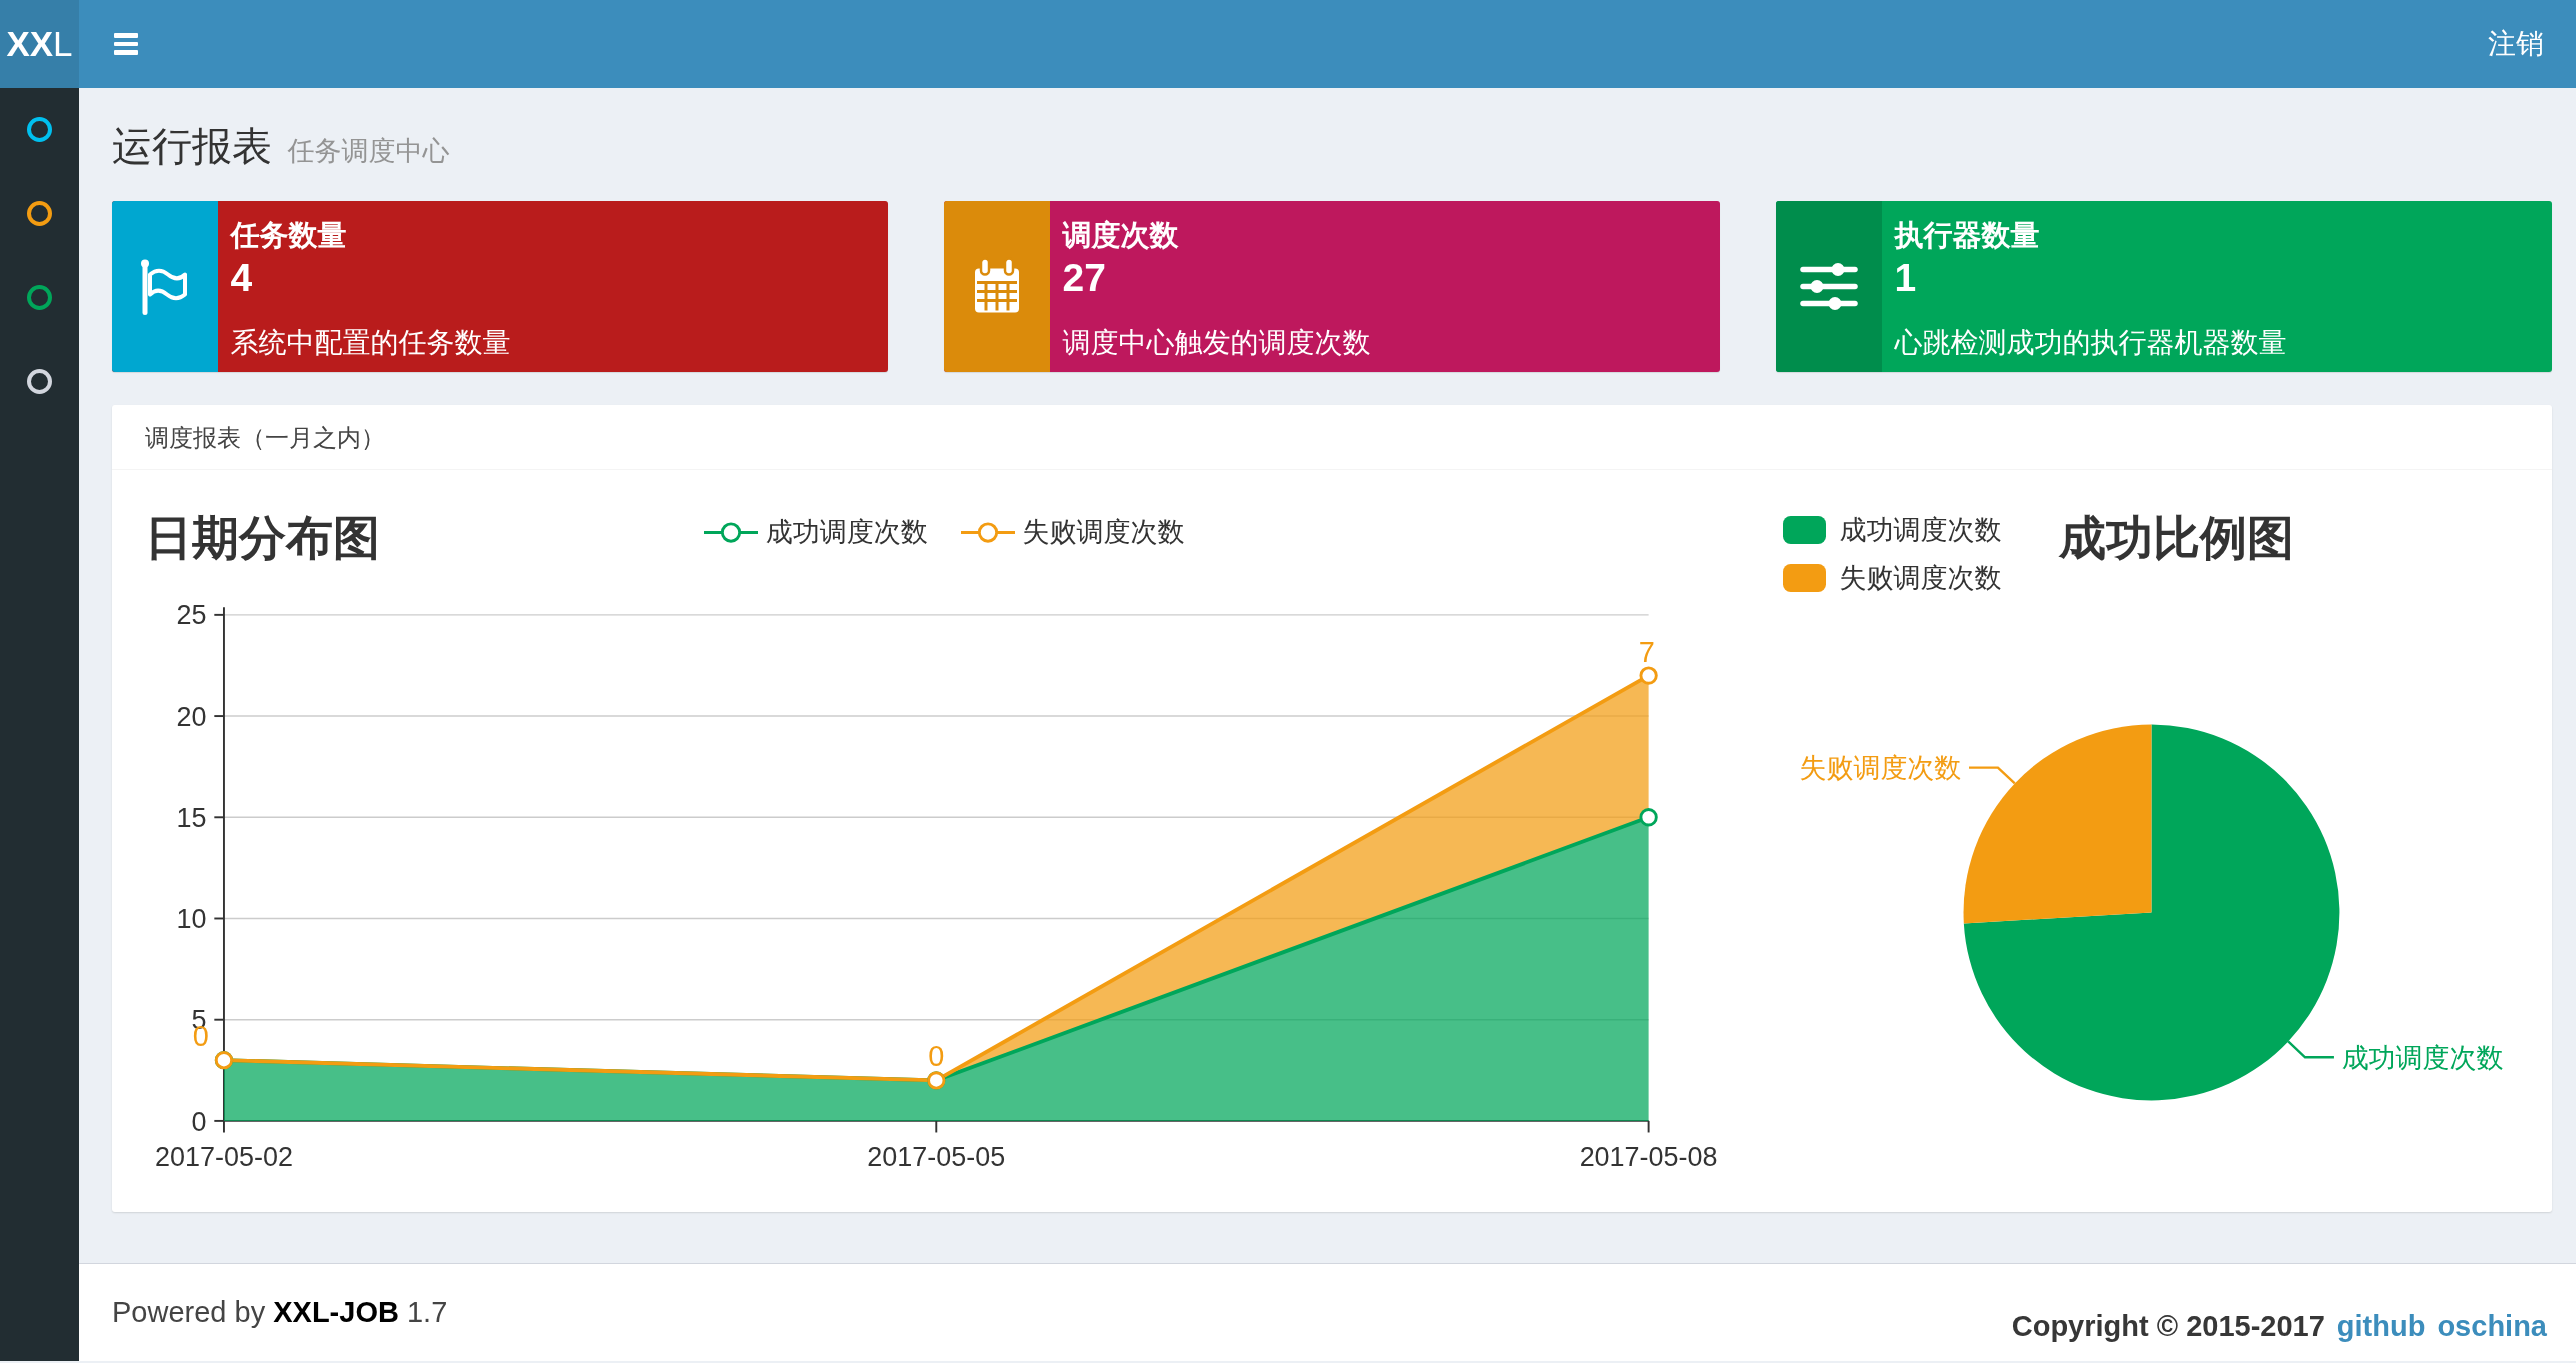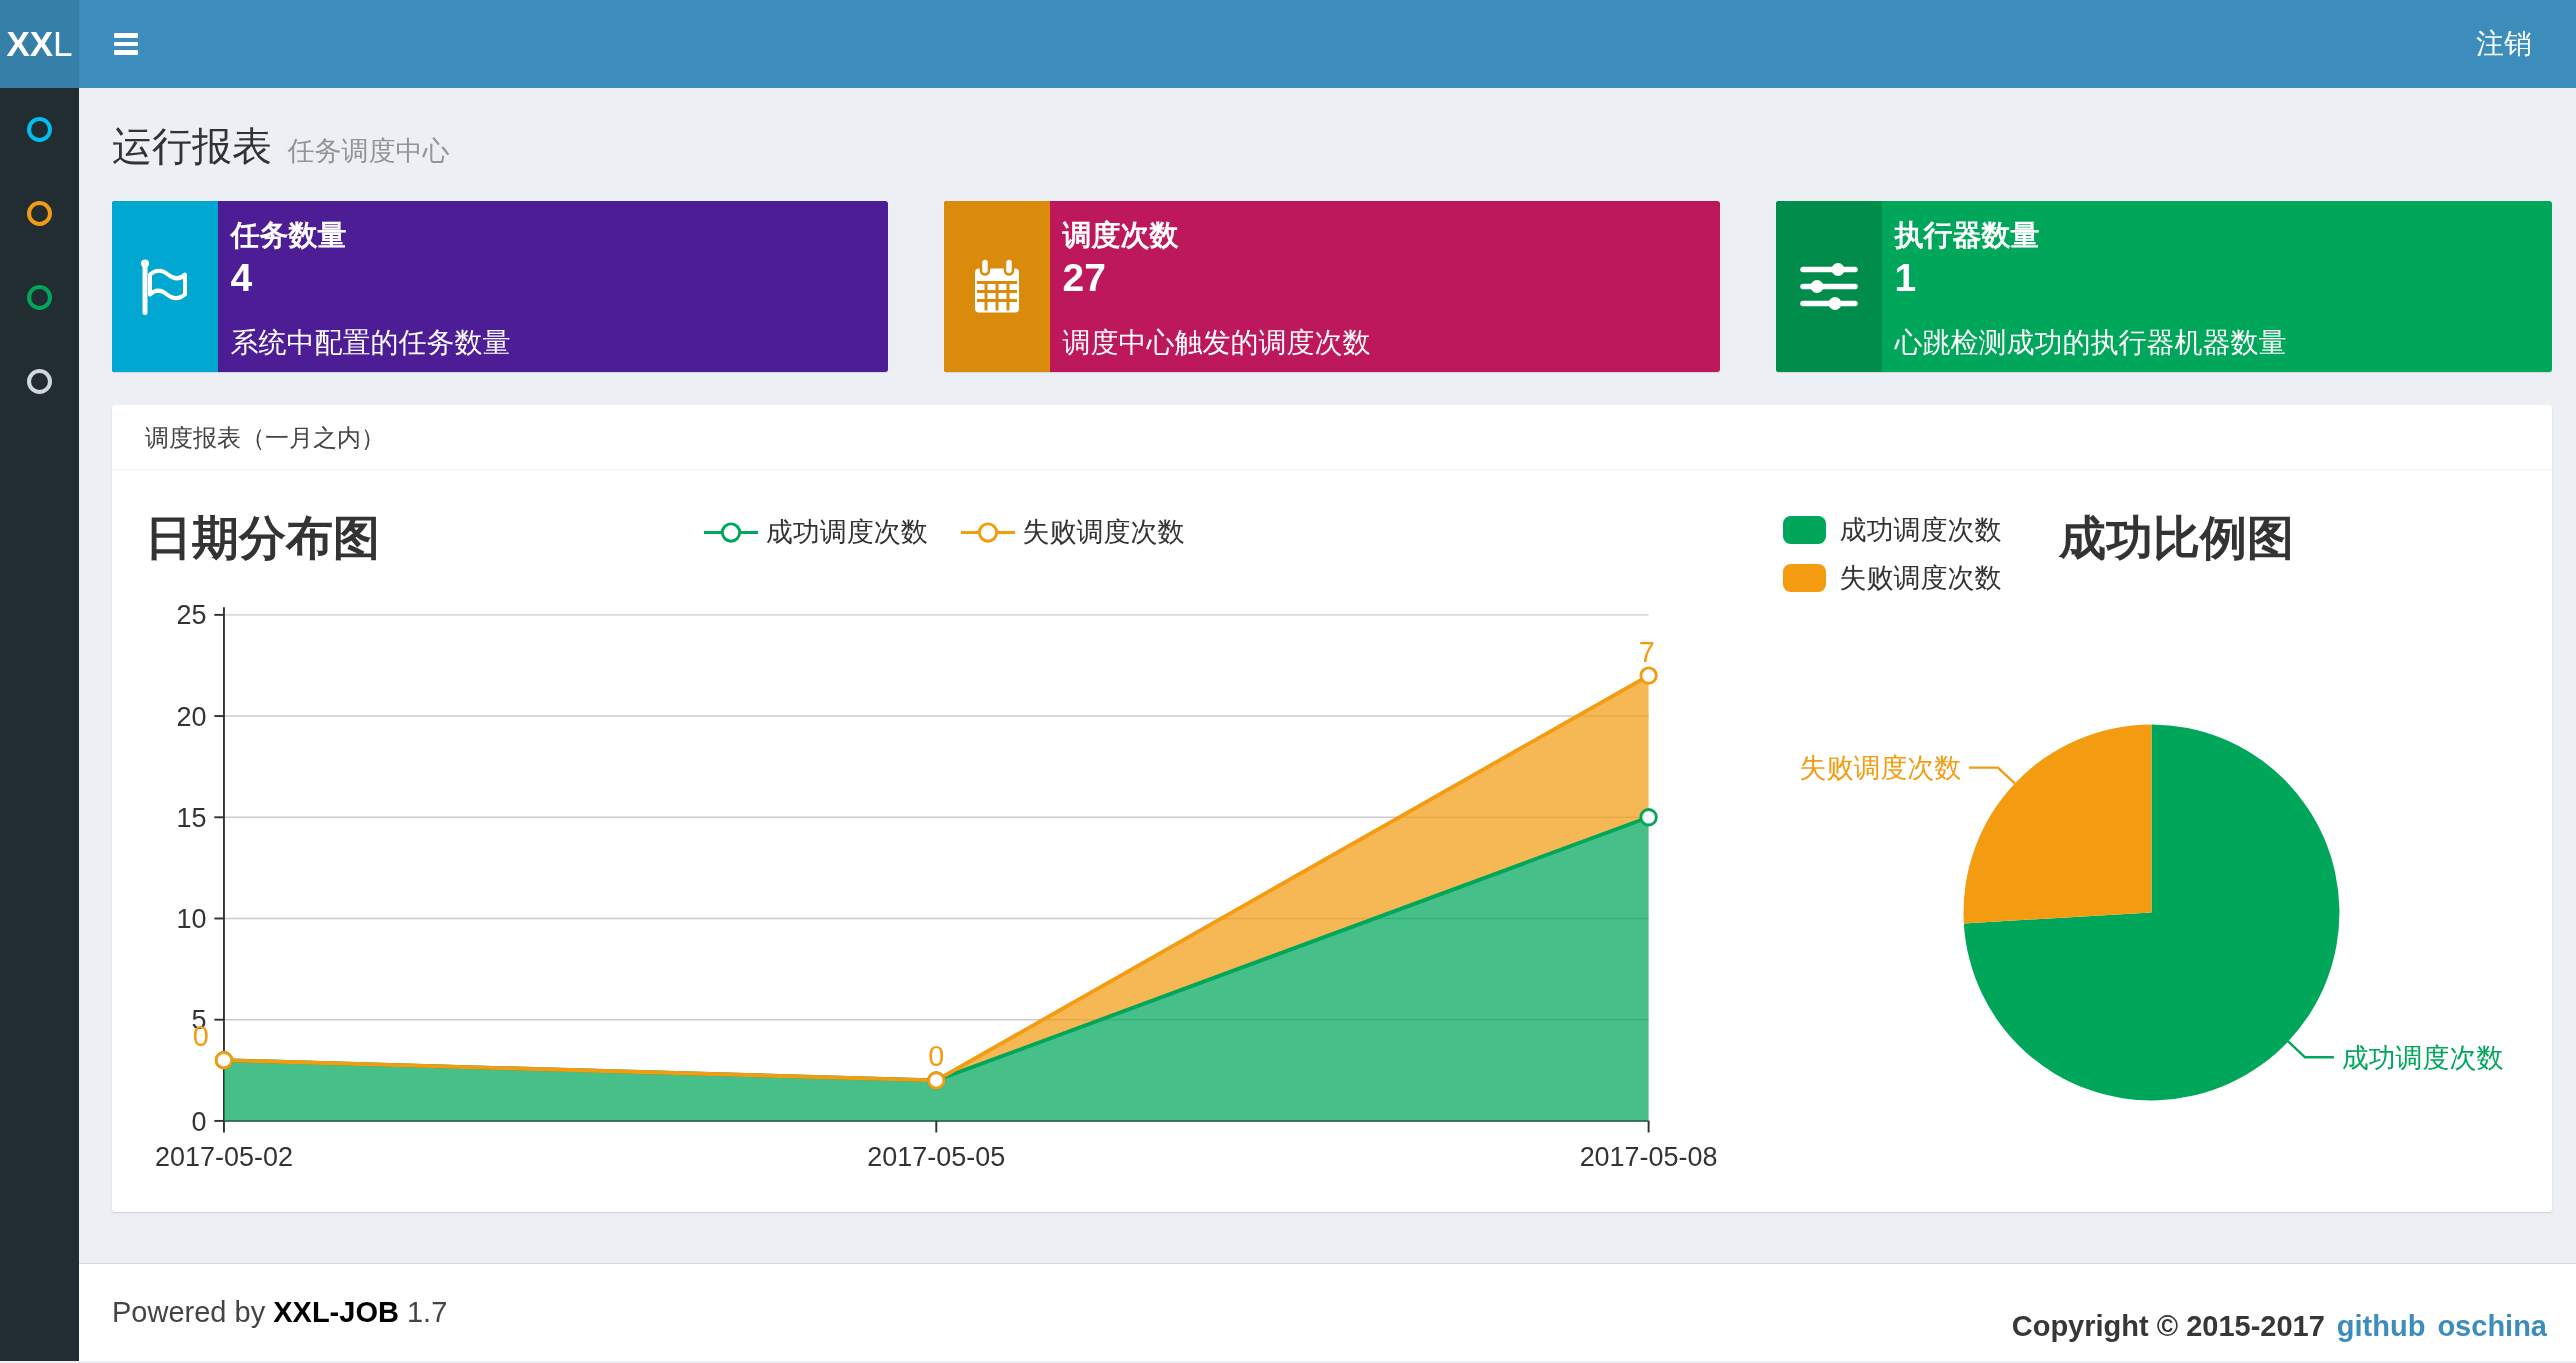--- a/index.html
+++ b/index.html
@@ -8,21 +8,21 @@
 
   
   .navbar{height:88px;width:100%;background:#3c8dbc;display:flex;align-items:stretch;}
   .logo{width:79px;background:#367fa9;color:#fff;display:flex;align-items:center;justify-content:center;
     font-size:35px;letter-spacing:0;}
   .logo b{font-weight:700;}
   .logo span{font-weight:300;}
   .nav-left{display:flex;align-items:center;padding-left:35px;}
   .hamburger{display:flex;flex-direction:column;gap:3.9px;cursor:pointer;}
   .hamburger i{display:block;width:24px;height:4.8px;background:#fff;border-radius:1px;}
-  .nav-right{margin-left:auto;display:flex;align-items:center;padding-right:44px;}
+  .nav-right{margin-left:auto;display:flex;align-items:center;padding-right:32px;}
   .logout{color:#fff;font-size:28px;text-decoration:none;cursor:pointer;}
 
   
   .wrap{display:flex;height:1273px;}
   .sidebar{width:79px;background:#222d32;flex:0 0 79px;display:flex;flex-direction:column;align-items:center;padding-top:29px;}
   .nav-circle{display:block;width:25px;height:25px;border:4.8px solid #fff;border-radius:50%;margin-bottom:59px;cursor:pointer;}
   .main{flex:1;display:flex;flex-direction:column;background:#ecf0f5;}
 
   
   .content-header{padding:31px 24px 27px 33px;display:flex;align-items:baseline;gap:15.4px;}
@@ -100,21 +100,21 @@
 
   <div class="main">
 
     <div class="content-header">
       <h1 class="page-title">运行报表</h1>
       <span class="page-subtitle">任务调度中心</span>
     </div>
 
     <div class="cards-row">
 
-      <div class="stat-card" style="background-color: #4c1d95;">
+      <div class="stat-card" style="background-color: #b91c1c;">
         <div class="icon-box" style="background-color: rgb(0, 167, 208); color: rgb(0, 167, 208);">
           <svg viewBox="0 0 64 64">
             <circle cx="12" cy="9" r="4" fill="#fff"></circle>
             <line x1="12" y1="12" x2="12" y2="58" stroke="#fff" stroke-width="5" stroke-linecap="round"></line>
             <path d="M 17 20 C 23 15 29 15 35 20 C 41 25 47 25 52 20 L 52 40 C 46 45 40 45 34 40 C 28 35 22 35 17 40 Z" fill="none" stroke="#fff" stroke-width="4" stroke-linejoin="round"></path>
           </svg>
         </div>
         <div class="stat-body">
           <div class="stat-title">任务数量</div>
           <div class="stat-value">4</div>

